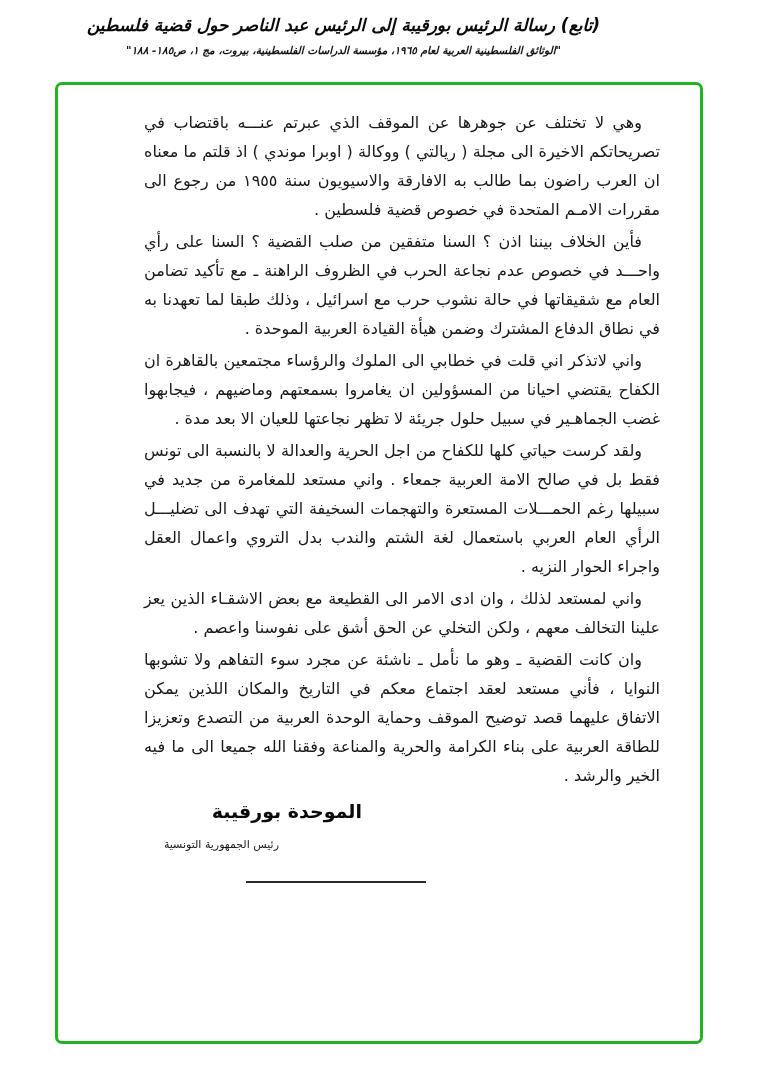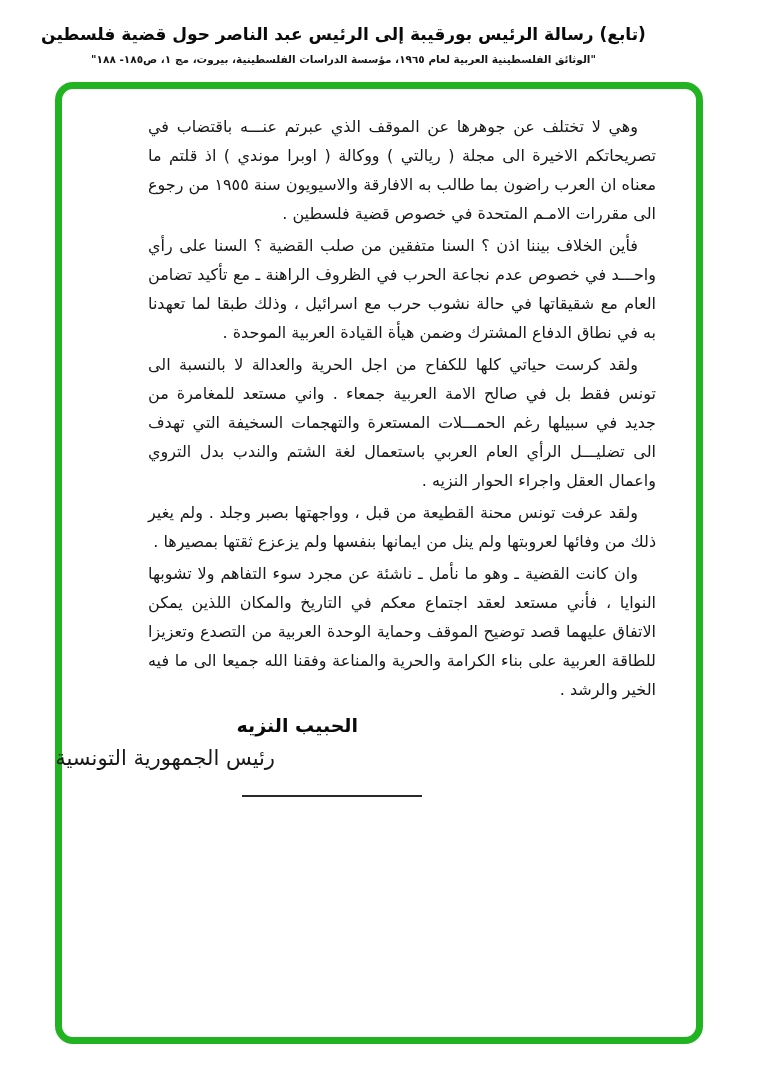--- a/index.html
+++ b/index.html
@@ -6,44 +6,45 @@
   body {
     width: 758px; height: 1078px;
     background: #ffffff;
     font-family: "DejaVu Sans", sans-serif;
     position: relative;
     overflow: hidden;
     color: #141414;
   }
   .header {
     position: absolute;
-    top: 24px; left: 0;
+    top: 15px; left: 0;
     width: 687px;
     text-align: center;
     direction: rtl;
+    font-style: italic;
   }
   .header-title {
     font-size: 17px;
     font-weight: bold;
     letter-spacing: 0px;
     color: #0a0a0a;
   }
   .header-source {
     margin-top: 9px;
     font-size: 10.5px;
     font-weight: bold;
     color: #151515;
   }
   .frame {
     position: absolute;
     left: 55px; top: 82px;
     width: 648px; height: 962px;
     box-sizing: border-box;
-    border: 7px solid #1d4ed8;
-    border-radius: 18px;
+    border: 3px solid #1d4ed8;
+    border-radius: 7px;
     background: #ffffff;
     padding-left: 48px;
   }
   .letter-body {
     direction: rtl;
     padding: 23px 40px 0 38px;
     font-size: 16px;
     line-height: 29px;
     text-align: justify;
     color: #181818;
@@ -54,21 +55,21 @@
   }
   .sig-name {
     margin: 7px 298px 0 0;
     font-size: 19px;
     font-weight: bold;
     white-space: nowrap;
     color: #0a0a0a;
   }
   .sig-title {
     margin: 4px 381px 0 0;
-    font-size: 21px;
+    font-size: 11px;
     white-space: nowrap;
   }
   .rule {
     margin: 22px 234px 0 0;
     width: 180px;
     height: 2px;
     background: #2a2a2a;
   }
 </style>
 </head>
@@ -76,20 +77,21 @@
 
 <div class="header">
   <div class="header-title">(تابع) رسالة الرئيس بورقيبة إلى الرئيس عبد الناصر حول قضية فلسطين</div>
   <div class="header-source">"الوثائق الفلسطينية العربية لعام ١٩٦٥، مؤسسة الدراسات الفلسطينية، بيروت، مج ١،  ص١٨٥- ١٨٨"</div>
 </div>
 
 <div class="frame" style="border-color: rgb(34, 179, 34);">
   <div class="letter-body">
     <p>وهي لا تختلف عن جوهرها عن الموقف الذي عبرتم عنـــه باقتضاب في تصريحاتكم الاخيرة الى مجلة ( ريالتي ) ووكالة ( اوبرا موندي ) اذ قلتم ما معناه ان العرب راضون بما طالب به الافارقة والاسيويون سنة ١٩٥٥ من رجوع الى مقررات الامـم المتحدة في خصوص قضية فلسطين .</p>
     <p>فأين الخلاف بيننا اذن ؟ السنا متفقين من صلب القضية ؟ السنا على رأي واحـــد في خصوص عدم نجاعة الحرب في الظروف الراهنة ـ مع تأكيد تضامن العام مع شقيقاتها في حالة نشوب حرب مع اسرائيل ، وذلك طبقا لما تعهدنا به في نطاق الدفاع المشترك وضمن هيأة القيادة العربية الموحدة .</p>
+    <p>واني لاتذكر اني قلت في خطابي الى الملوك والرؤساء مجتمعين بالقاهرة ان الكفاح يقتضي احيانا من المسؤولين ان يغامروا بسمعتهم وماضيهم ، فيجابهوا غضب الجماهـير في سبيل حلول جريئة لا تظهر نجاعتها للعيان الا بعد مدة .</p>
     <p>ولقد كرست حياتي كلها للكفاح من اجل الحرية والعدالة لا بالنسبة الى تونس فقط بل في صالح الامة العربية جمعاء . واني مستعد للمغامرة من جديد في سبيلها رغم الحمـــلات المستعرة والتهجمات السخيفة التي تهدف الى تضليـــل الرأي العام العربي باستعمال لغة الشتم والندب بدل التروي واعمال العقل واجراء الحوار النزيه .</p>
-    <p>ولقد عرفت تونس محنة القطيعة من قبل ، وواجهتها بصبر وجلد . ولم يغير ذلك من وفائها لعروبتها ولم ينل من ايمانها بنفسها ولم يزعزع ثقتها بمصيرها .</p>
+    <p>واني لمستعد لذلك ، وان ادى الامر الى القطيعة مع بعض الاشقـاء الذين يعز علينا التخالف معهم ، ولكن التخلي عن الحق أشق على نفوسنا واعصم .</p>
     <p>وان كانت القضية ـ وهو ما نأمل ـ ناشئة عن مجرد سوء التفاهم ولا تشوبها النوايا ، فأني مستعد لعقد اجتماع معكم في التاريخ والمكان اللذين يمكن الاتفاق عليهما قصد توضيح الموقف وحماية الوحدة العربية من التصدع وتعزيزا للطاقة العربية على بناء الكرامة والحرية والمناعة وفقنا الله جميعا الى ما فيه الخير والرشد .</p>
-    <div class="sig-name">الحبيب النزيه</div>
+    <div class="sig-name">الموحدة بورقيبة</div>
     <div class="sig-title">رئيس الجمهورية التونسية</div>
     <div class="rule"></div>
   </div>
 </div>
 
 </body></html>

